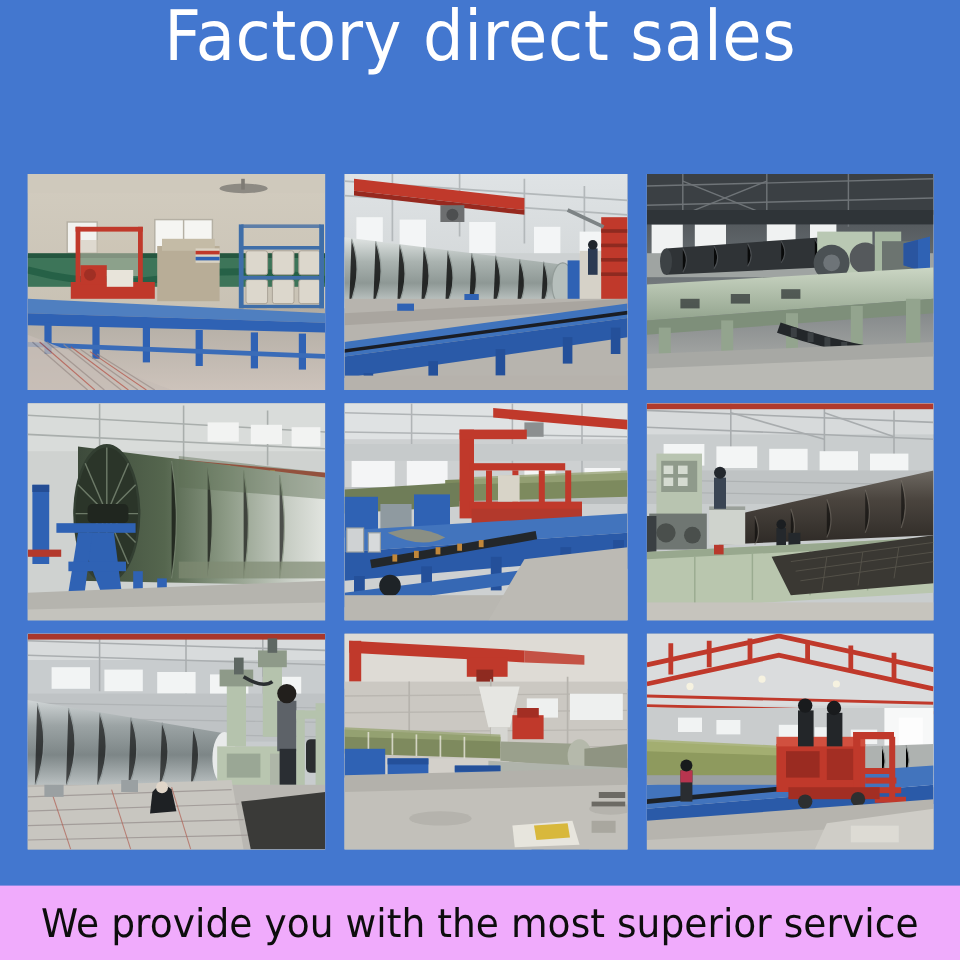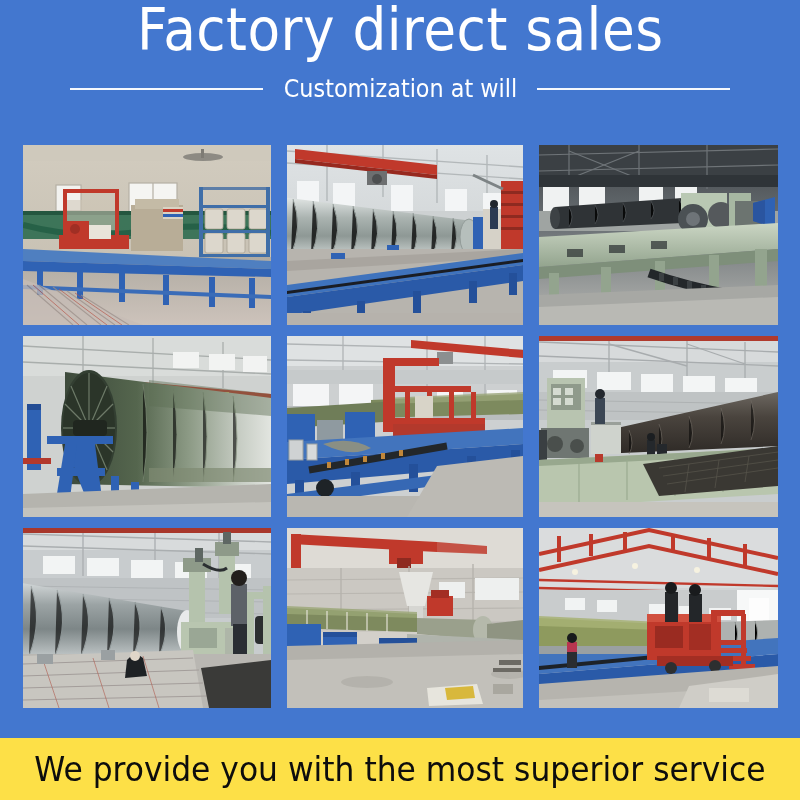--- a/index.html
+++ b/index.html
@@ -54,41 +54,36 @@
     width:772px;
   }
   .cell{
     position:relative;overflow:hidden;
     background:#b9bcbe;
   }
   .photo{position:absolute;inset:0;overflow:hidden;}
   
   .footer{
     position:absolute;left:0;bottom:0;width:800px;height:62px;
-    background:#fde047;
+    background:#f0abfc;
     display:flex;align-items:center;justify-content:center;
   }
   .footer-text{
     color:#0d0d0d;font-size:33px;font-weight:400;white-space:nowrap;
     font-family:"DejaVu Sans","Liberation Sans",sans-serif;
     transform:scaleX(.95);
   }
 </style>
 </head>
 <body>
 
 <div id="banner">
 
   <div class="header">
     <div class="headline">Factory direct sales</div>
-    <div class="subwrap">
-      <span class="rule"></span>
-      <span class="subhead">Customization at will</span>
-      <span class="rule"></span>
-    </div>
   </div>
 
   <div class="grid">
 
     <div class="cell">
       <div class="photo">
         <svg viewBox="0 0 248 180" preserveAspectRatio="none" width="100%" height="100%">
           <defs>
             <linearGradient id="p1wall" x1="0" y1="0" x2="0" y2="1">
               <stop offset="0" stop-color="#d2ccbf"></stop>

